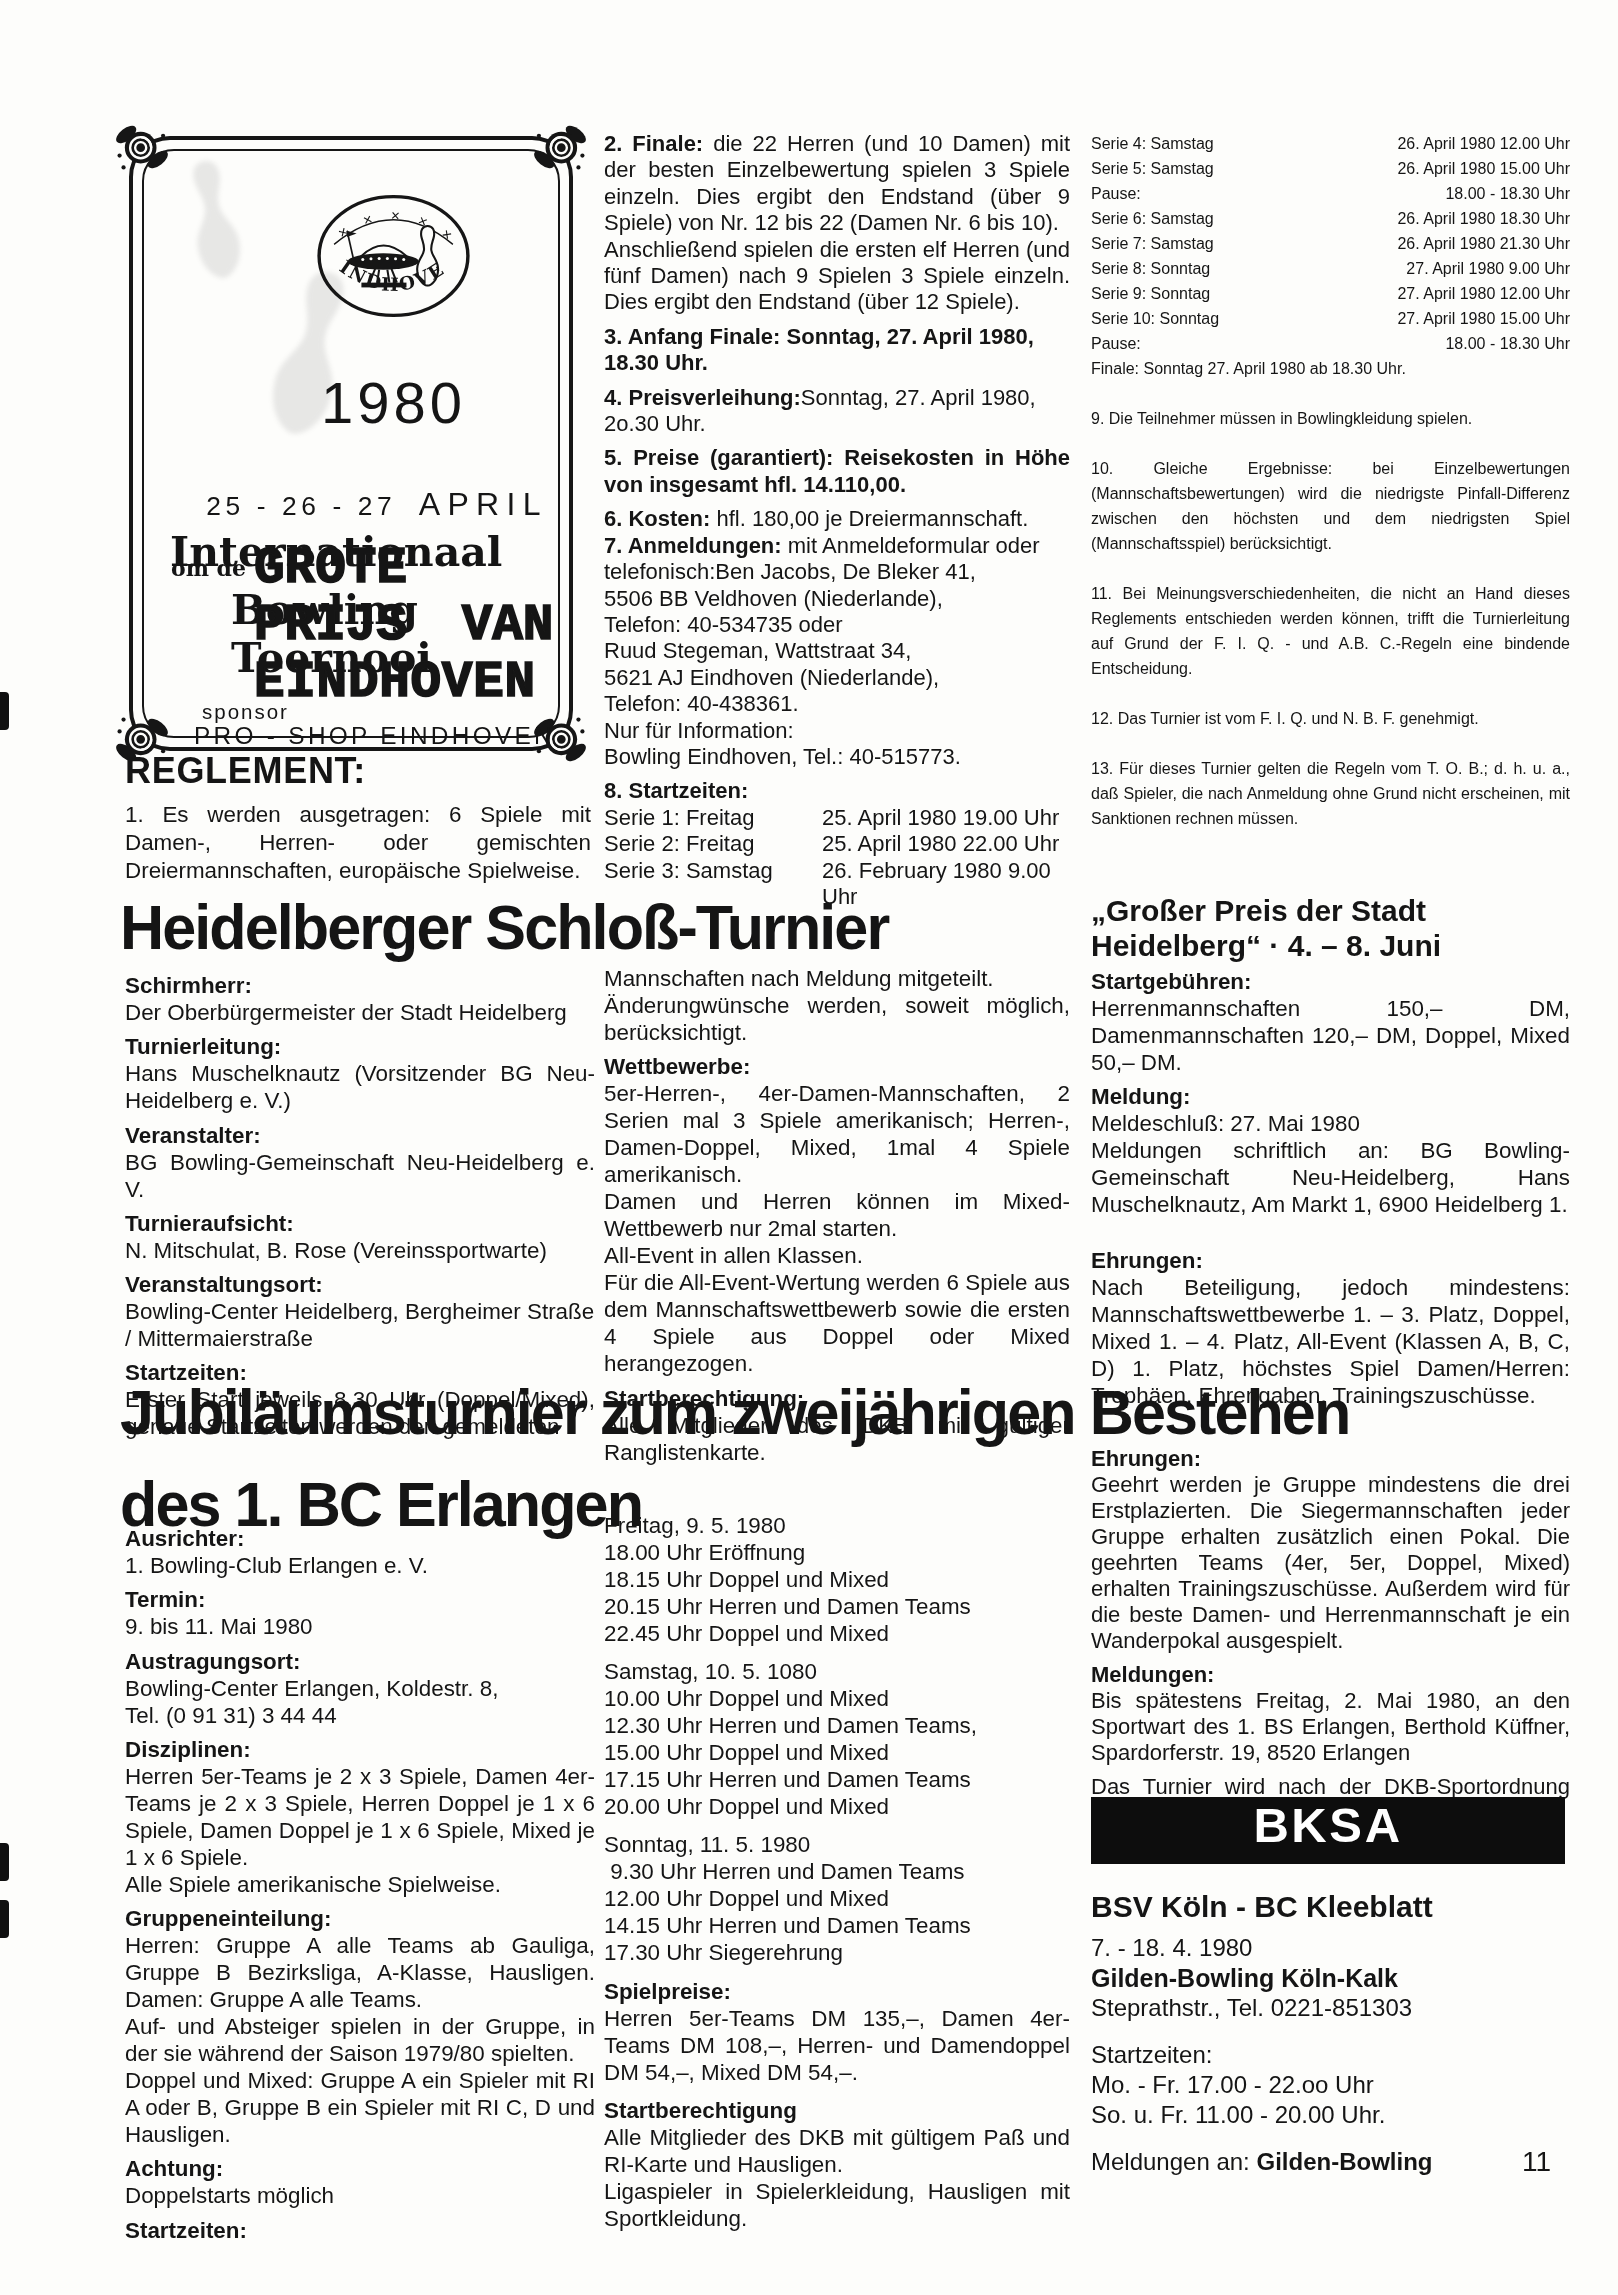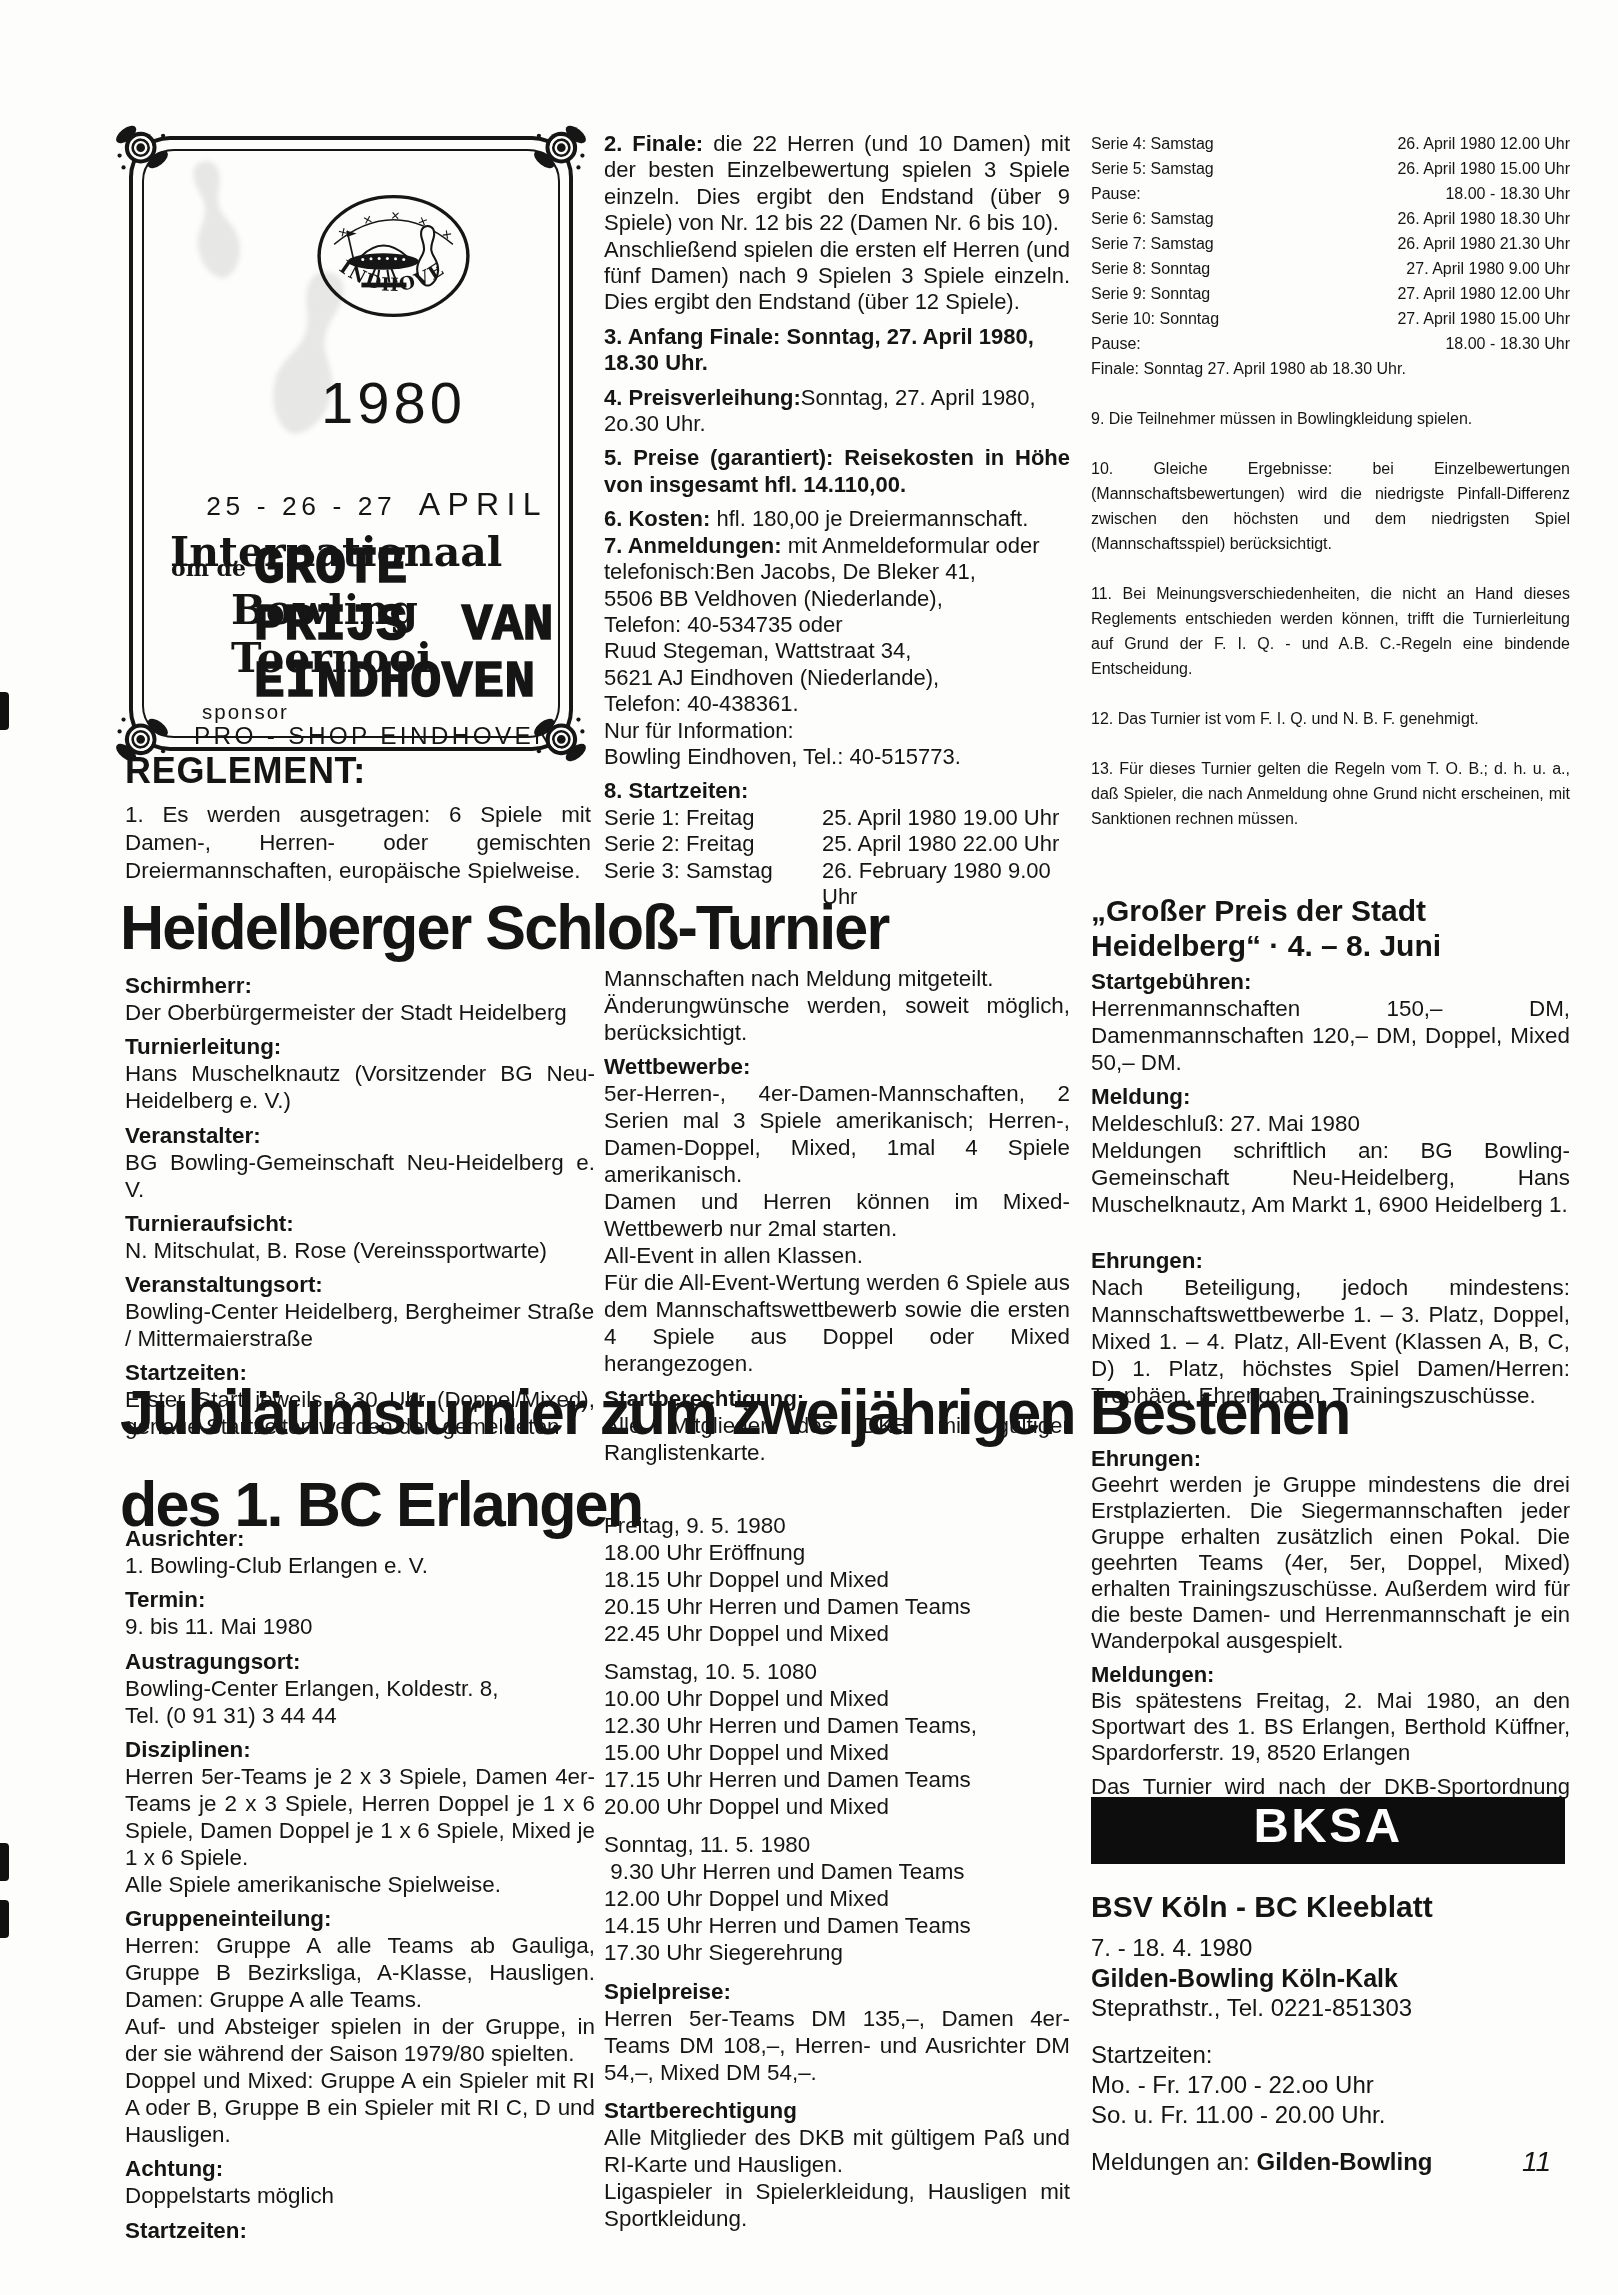--- a/index.html
+++ b/index.html
@@ -77,21 +77,21 @@
 
   
   .bksa{left:1091px;top:1797px;width:474px;height:67px;background:#0d0d0d;color:#ffffff;
         display:flex;justify-content:center;
         font-size:49px;font-weight:700;letter-spacing:2.6px;}
   .koeln{left:1091px;top:1892px;width:479px;font-size:24px;line-height:30px;}
   .koeln .title{font-size:30px;font-weight:700;margin-bottom:10.6px;}
   .koeln .venue{font-weight:700;font-size:25px;}
   .koeln .mt{margin-top:17px;}
 
-  .pagenum{left:1485px;top:2146px;width:66px;text-align:right;font-size:28px;font-style:italic;}
+  .pagenum{left:1485px;top:2146px;width:66px;text-align:right;font-size:28px;}
 </style>
 </head>
 <body>
 
 <svg width="0" height="0" style="position:absolute">
   <defs>
     <symbol id="pin-shape" viewBox="0 0 60 120">
       <path d="M30,4 c10,0 14,9 12,20 c-2,10 -6,15 -5,26 c2,13 13,20 13,36 c0,22 -14,32 -20,32 c-6,0 -20,-10 -20,-32 c0,-16 11,-23 13,-36 c1,-11 -3,-16 -5,-26 C16,13 20,4 30,4 z"></path>
     </symbol>
     <symbol id="rose-shape" viewBox="0 0 44 44">
@@ -406,21 +406,21 @@
       <div>
 
       <div class="pre"> 9.30 Uhr Herren und Damen Teams</div>
           <div class="pre">12.00 Uhr Doppel und Mixed</div>
           <div class="pre">14.15 Uhr Herren und Damen Teams</div>
           <div class="pre">17.30 Uhr Siegerehrung</div>
         </div>
     </div>
     <div class="dayblock">
       <div class="h">Spielpreise:</div>
-      <div class="just">Herren 5er-Teams DM 135,–, Damen 4er-Teams DM 108,–, Herren- und Ausrichter DM 54,–, Mixed DM 54,–.</div>
+      <div class="just">Herren 5er-Teams DM 135,–, Damen 4er-Teams DM 108,–, Herren- und Damendoppel DM 54,–, Mixed DM 54,–.</div>
     </div>
     <div>
       <div class="h">Startberechtigung</div>
       <div class="just">Alle Mitglieder des DKB mit gültigem Paß und RI-Karte und Hausligen.</div>
       <div class="just">Ligaspieler in Spielerkleidung, Hausligen mit Sportkleidung.</div>
     </div>
   </div>
 
   <div class="abs er-col3">
     <div>

